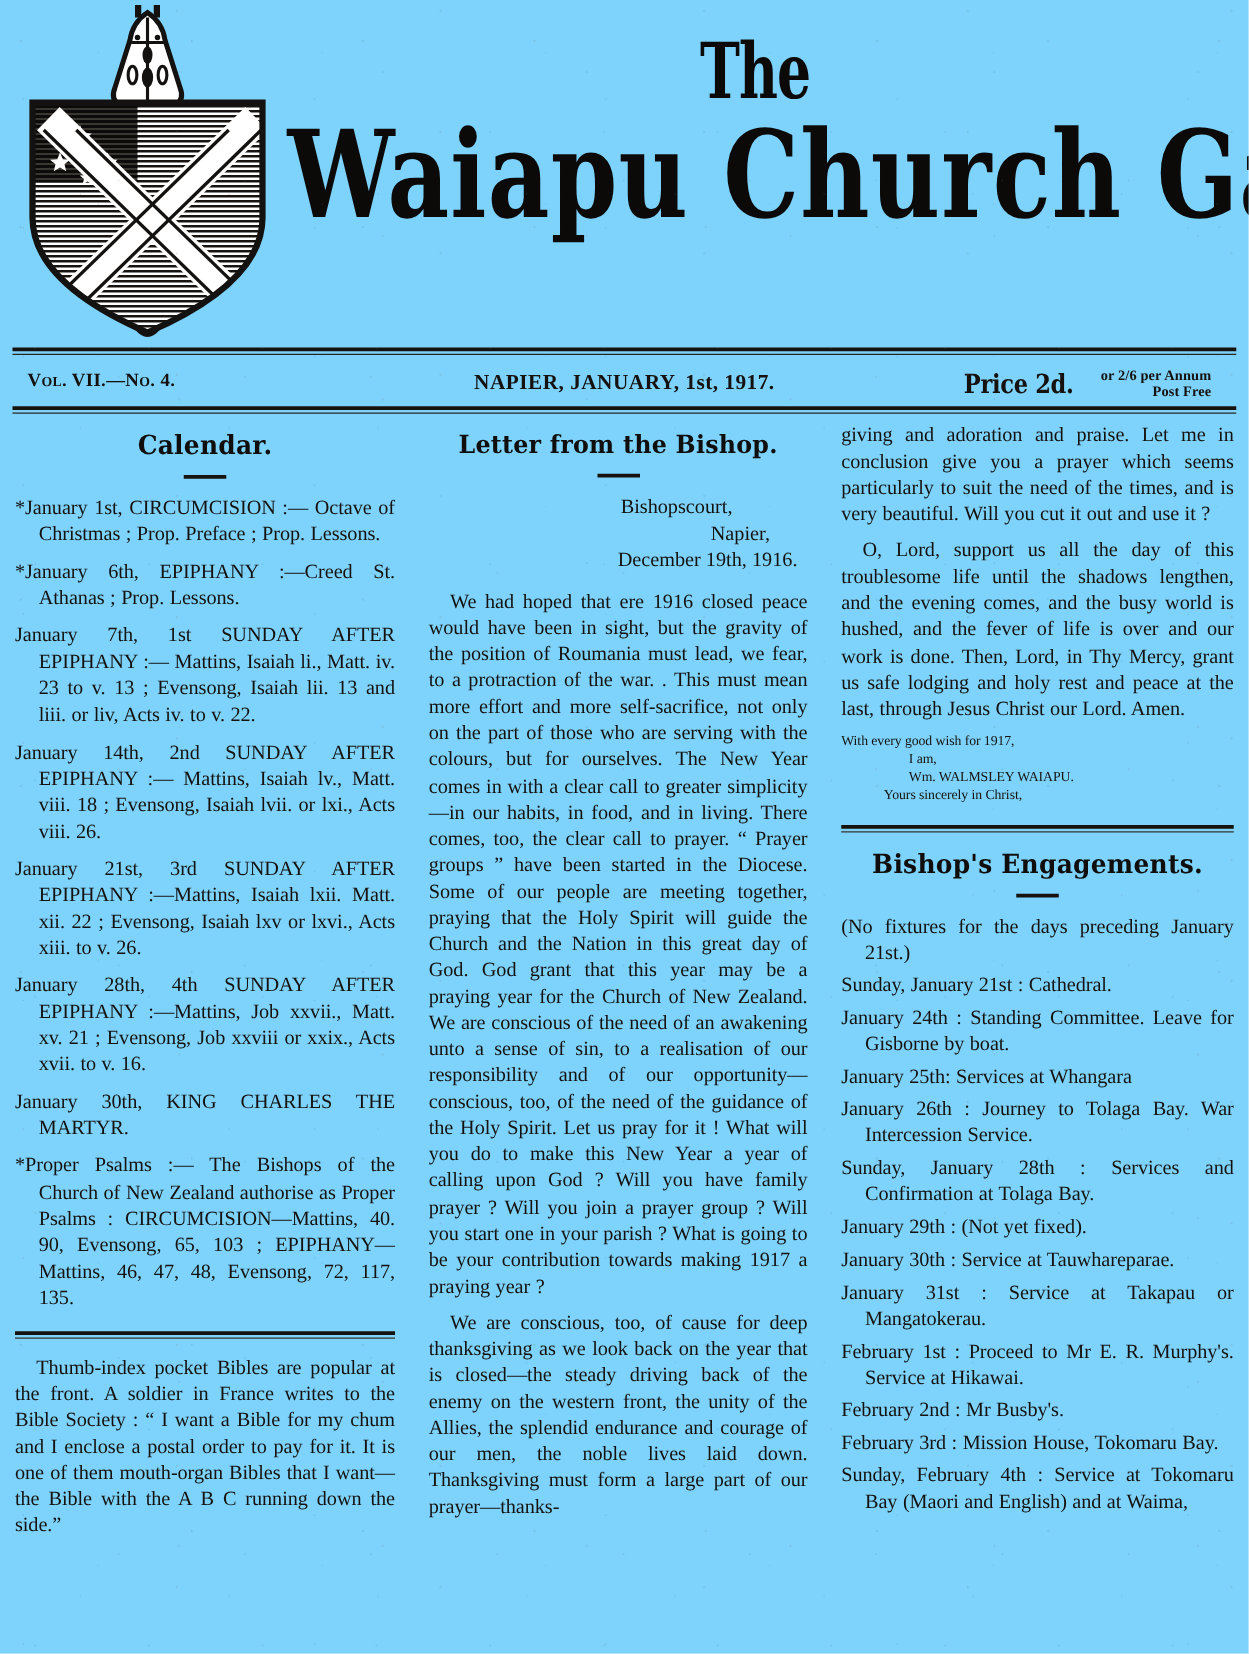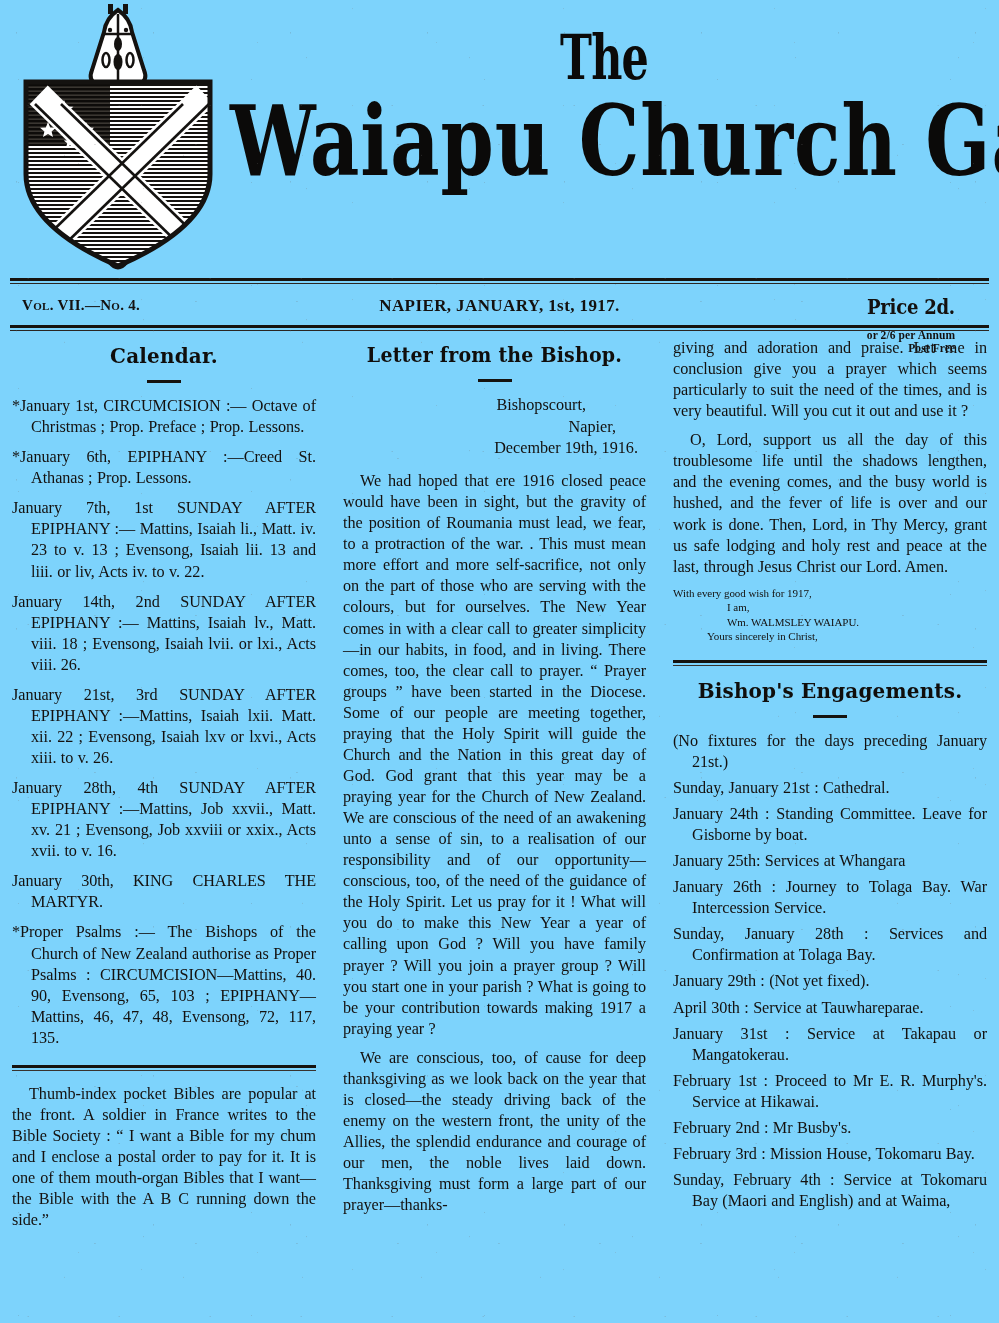--- a/index.html
+++ b/index.html
@@ -126,21 +126,20 @@
     font-weight: 700;
     letter-spacing: .4px;
   }
   .folio-price {
     position: absolute;
     right: 18px;
     top: 5px;
     display: flex;
     align-items: flex-start;
     gap: 7px;
-    flex-direction: column;
   }
   .price-main {
     font-family: "DejaVu Serif", "Liberation Serif", serif;
     font-weight: 700;
     font-size: 21px;
     line-height: 1;
     padding-top: 6px;
     transform: scaleX(.86);
     transform-origin: left top;
     letter-spacing: -.3px;
@@ -408,21 +407,21 @@
       <div class="head-dash"></div>
 
       <ul class="eng-list">
         <li class="body">(No fixtures for the days preceding January 21st.)</li>
         <li class="body">Sunday, January 21st : Cathedral.</li>
         <li class="body">January 24th : Standing Committee. Leave for Gisborne by boat.</li>
         <li class="body">January 25th: Services at Whangara</li>
         <li class="body">January 26th : Journey to Tolaga Bay. War Intercession Service.</li>
         <li class="body">Sunday, January 28th : Services and Confirmation at Tolaga Bay.</li>
         <li class="body">January 29th : (Not yet fixed).</li>
-        <li class="body">April 30th : Service at Tauwhareparae.</li>
+        <li class="body">January 30th : Service at Tauwhareparae.</li>
         <li class="body">January 31st : Service at Takapau or Mangatokerau.</li>
         <li class="body">February 1st : Proceed to Mr E. R. Murphy's. Service at Hikawai.</li>
         <li class="body">February 2nd : Mr Busby's.</li>
         <li class="body">February 3rd : Mission House, Tokomaru Bay.</li>
         <li class="body">Sunday, February 4th : Service at Tokomaru Bay (Maori and English) and at Waima,</li>
       </ul>
     </div>
 
   </div>
 </div>

